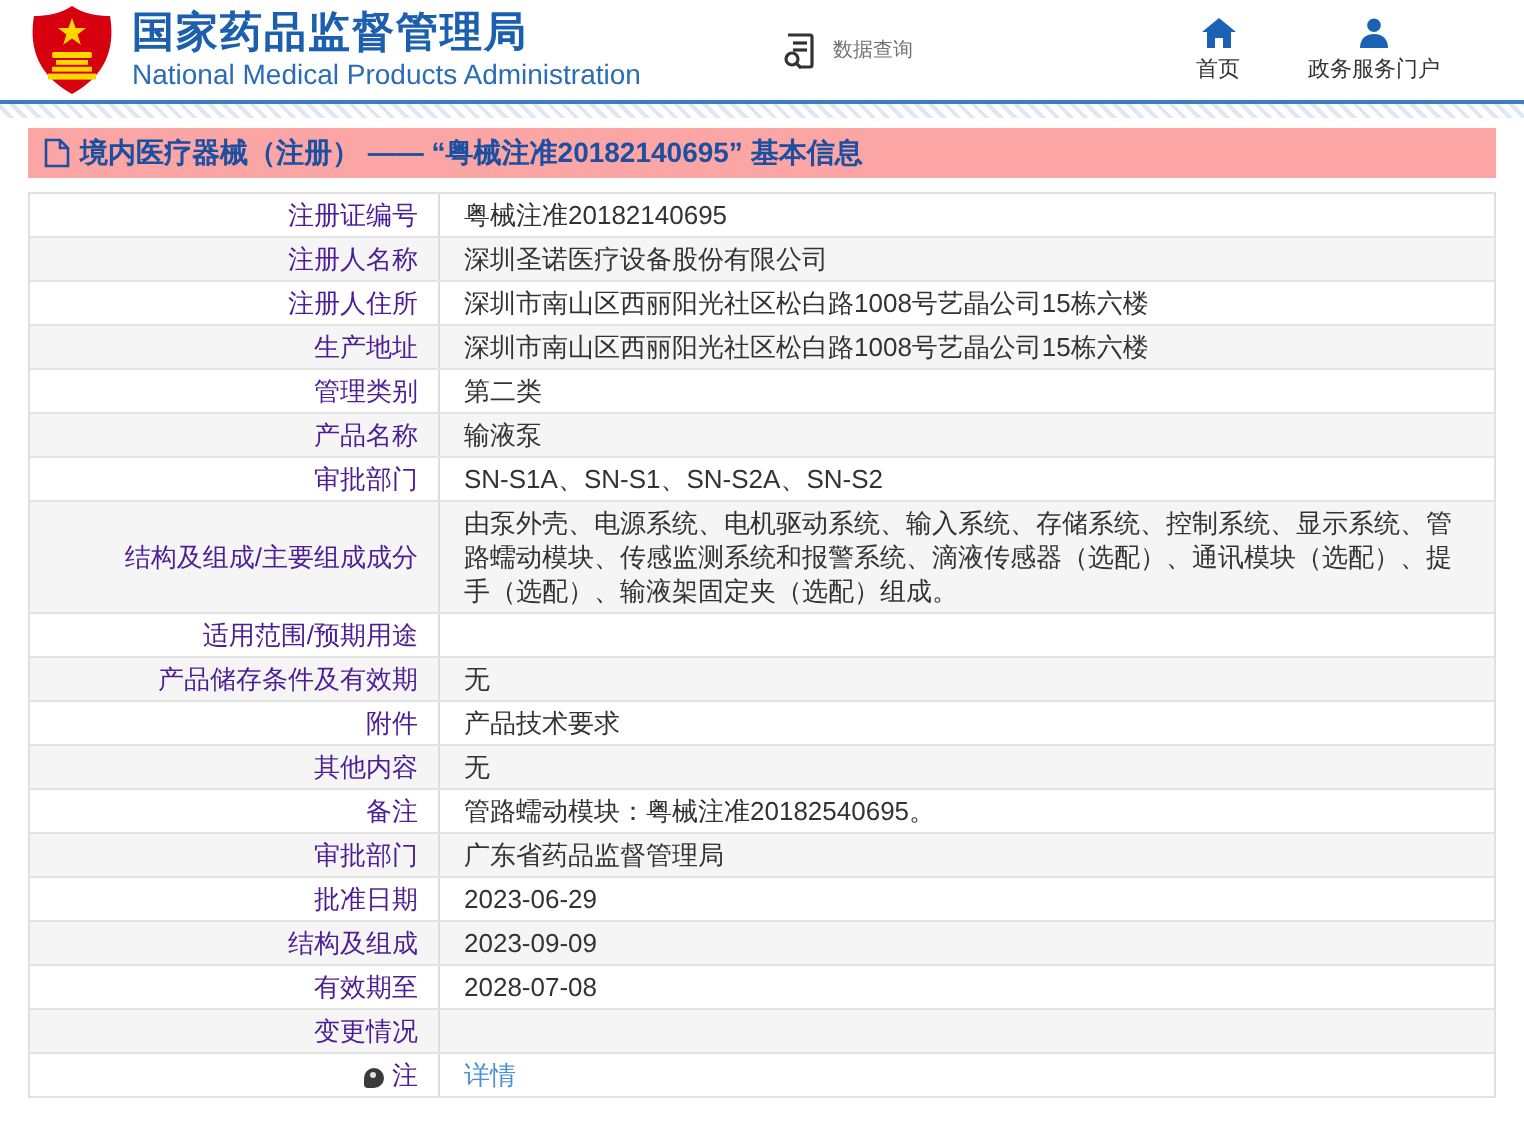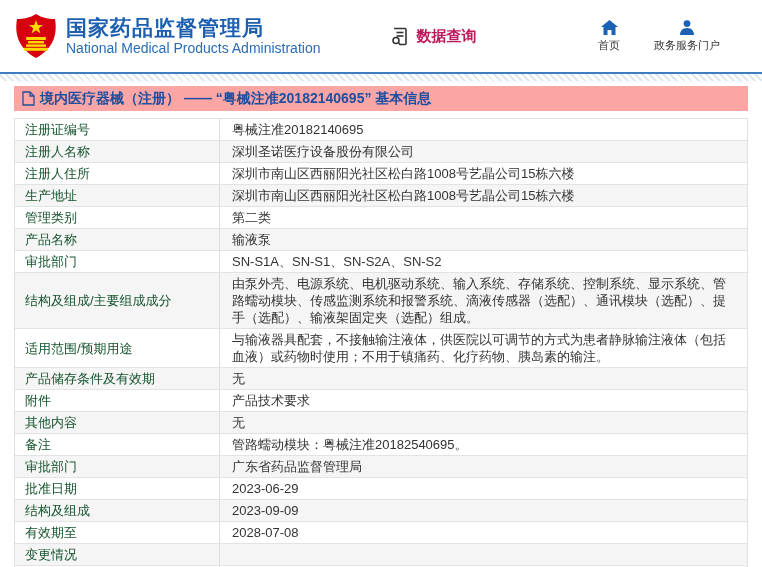--- a/index.html
+++ b/index.html
@@ -1,48 +1,48 @@
 <!DOCTYPE html>
 <html><head>
 <meta charset="utf-8">
 <style>
   * { margin:0; padding:0; box-sizing:border-box; }
   html,body { width:762px; height:567px; background:#fff; overflow:hidden;
     font-family:"Liberation Sans","DejaVu Sans",sans-serif; }
 
   
-  .header { height:72px; display:flex; align-items:center; padding:0 14px; background:#fff; }
+  .header { height:50px; display:flex; align-items:center; padding:0 14px; background:#fff; }
   .logo { display:flex; align-items:center; gap:8px; cursor:pointer; }
   .logo-text { display:flex; flex-direction:column; line-height:1.1; }
   .logo-cn { font-size:21px; font-weight:bold; color:#1c5fae; letter-spacing:1px; }
   .logo-en { font-size:14px; color:#2a6cb5; margin-top:2px; }
   .data-query { display:flex; align-items:center; gap:5px; margin-left:70px; cursor:pointer; }
-  .data-query-label { font-size:15px; color:#be185d; font-weight:700; }
+  .data-query-label { font-size:10px; color:#737373; font-weight:400; }
   .header-links { margin-left:auto; display:flex; gap:34px; padding-right:28px; }
   .hlink { display:flex; flex-direction:column; align-items:center; gap:3px; cursor:pointer; }
   .hlink-label { font-size:11px; color:#333; }
 
   
   .blue-line { height:2px; background:#3f7cc0; width:100%; }
   .hatch { height:7px; width:100%;
     background:repeating-linear-gradient(45deg,#ffffff 0 3px,#dce8f4 3px 5px); }
 
   
   .content { padding:5px 14px 0 14px; }
   .title-bar { background:#fca5a5; height:25px; display:flex; align-items:center;
     gap:5px; padding:0 8px; margin-bottom:7px; }
   .title-text { font-size:14px; font-weight:bold; color:#1d4fa0; }
 
   
   .info-table { border:1px solid #e0e0e0; border-bottom:none; }
   .trow { display:flex; align-items:stretch; border-bottom:1px solid #e3e3e3; background:#fff; }
   .trow:nth-child(even) { background:#f5f5f5; }
   .tlabel { width:205px; min-height:21px; display:flex; align-items:center;
-    gap:4px; text-align:right; padding:2px 10px;
-    border-right:1px solid #ddd; font-size:13px; color:#14532d; line-height:17px; }
+    justify-content:flex-end; gap:4px; text-align:right; padding:2px 10px;
+    border-right:1px solid #ddd; font-size:13px; color:#4c1d95; line-height:17px; }
   .tvalue { flex:1; display:flex; align-items:center; padding:2px 12px;
     font-size:13px; color:#333; line-height:17px; }
   .tvalue a { color:#4a90d9; text-decoration:none; cursor:pointer; }
   .note-icon { display:inline-block; width:10px; height:10px; background:#3a3a3a;
     border-radius:50% 50% 50% 2px; position:relative; top:1px; }
   .note-icon::after { content:""; position:absolute; left:3px; top:2px; width:3px;
     height:3px; border-radius:50%; background:#fff; opacity:.85; }
 
   svg { display:block; }
 </style>
@@ -177,23 +177,20 @@
           <span>结构及组成/主要组成成分</span>
         </div>
         <div class="tvalue">
           <span>由泵外壳、电源系统、电机驱动系统、输入系统、存储系统、控制系统、显示系统、管路蠕动模块、传感监测系统和报警系统、滴液传感器（选配）、通讯模块（选配）、提手（选配）、输液架固定夹（选配）组成。</span>
         </div>
       </div>
       <div class="trow">
         <div class="tlabel">
           <span>适用范围/预期用途</span>
         </div>
-        <div class="tvalue">
-          <span>与输液器具配套，不接触输注液体，供医院以可调节的方式为患者静脉输注液体（包括血液）或药物时使用；不用于镇痛药、化疗药物、胰岛素的输注。</span>
-        </div>
       </div>
       <div class="trow">
         <div class="tlabel">
           <span>产品储存条件及有效期</span>
         </div>
         <div class="tvalue">
           <span>无</span>
         </div>
       </div>
       <div class="trow">

